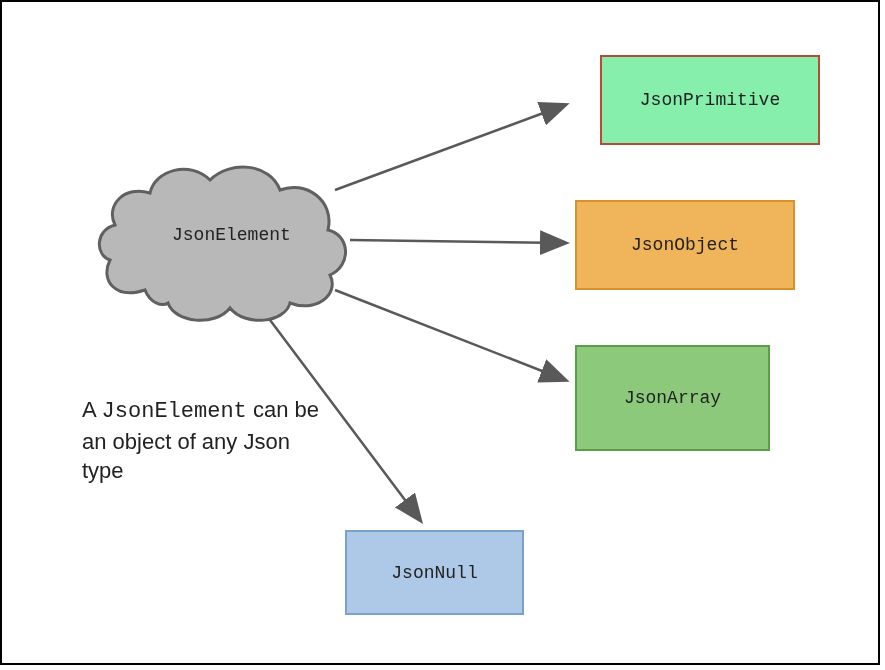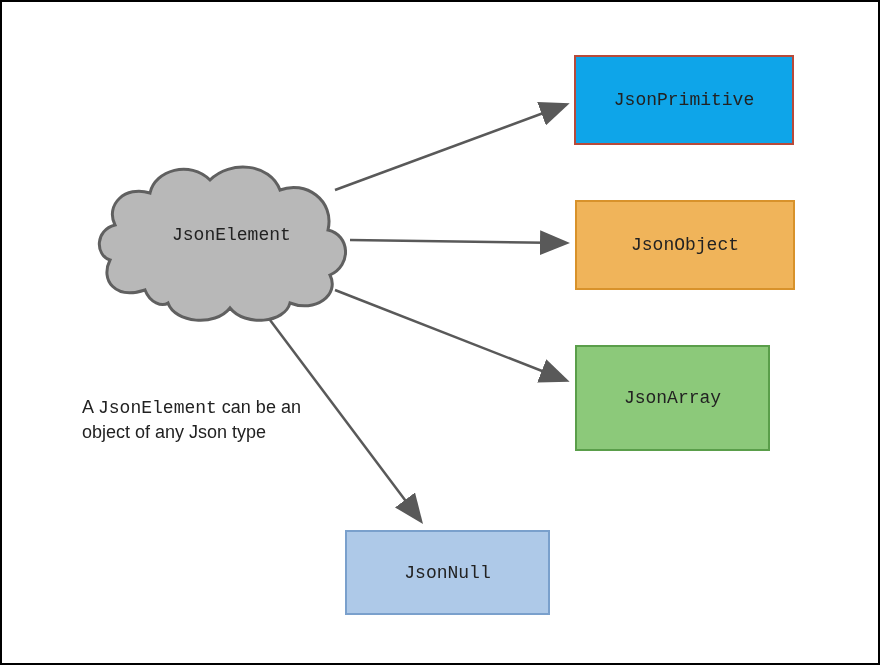--- a/index.html
+++ b/index.html
@@ -40,50 +40,50 @@
       height: 90px;
       border: 2px solid;
       display: flex;
       align-items: center;
       justify-content: center;
       font-family: "Courier New", monospace;
       font-size: 18px;
       color: #222;
     }
     .box-primitive {
-      left: 574px; top: 55px;
-      background: #0ea5e9;
+      left: 600px; top: 55px;
+      background: #86efac;
       border-color: #b84a3a;
     }
     .box-object {
       left: 575px; top: 200px;
       background: #f0b45a;
       border-color: #d8922b;
       align-items: center;
     }
     .box-array {
       left: 575px; top: 345px;
       background: #8cc97a;
       border-color: #5a9e4a;
       width: 195px;
       height: 106px;
     }
     .box-null {
       left: 345px; top: 530px;
       background: #aec9e8;
       border-color: #7aa0cc;
-      width: 205px;
+      width: 179px;
       height: 85px;
     }
     .caption {
       position: absolute;
       left: 82px;
       top: 395px;
       width: 250px;
-      font-size: 18px;
+      font-size: 22px;
       color: #222;
       line-height: 1.35;
     }
     .caption .mono {
       font-family: "Courier New", monospace;
     }
     .arrows {
       position: absolute;
       left: 0; top: 0;
       width: 885px; height: 670px;

